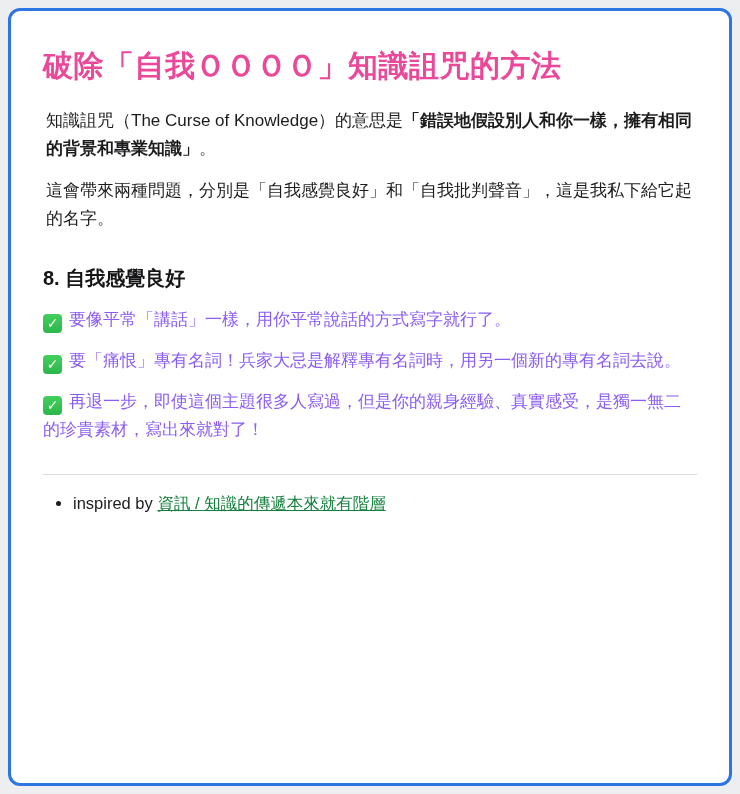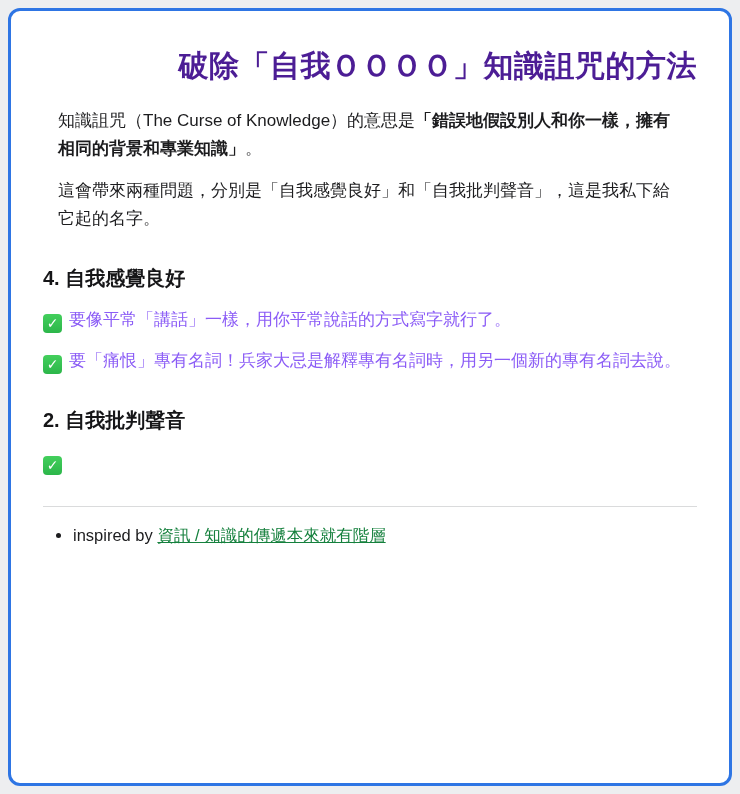--- a/index.html
+++ b/index.html
@@ -21,26 +21,25 @@
     border-radius: 12px;
     min-height: 778px;
     padding: 30px 32px 42px 32px;
     color: #1c1c1e;
   }
   h1.title {
     margin: 6px 0 22px 0;
     font-size: 30px;
     line-height: 1.25;
     font-weight: 700;
-    color: #4c1d95;
+    color: #ec4899;
     letter-spacing: 0.5px;
-    text-align: right;
   }
   p.body {
-    margin: 14px 15px;
+    margin: 14px 3px;
     font-size: 17px;
     line-height: 1.65;
     color: #1c1c1e;
   }
   h2.section-heading {
     margin: 32px 0 14px 0;
     font-size: 20px;
     font-weight: 700;
     color: #161618;
   }
@@ -91,33 +90,32 @@
 
 <div class="page">
   <article class="card">
 
     <h1 class="title">破除「自我ＯＯＯＯ」知識詛咒的方法</h1>
 
     <p class="body"><span>知識詛咒（The Curse of Knowledge）的意思是</span><strong>「錯誤地假設別人和你一樣，擁有相同的背景和專業知識」</strong><span>。</span></p>
 
     <p class="body">這會帶來兩種問題，分別是「自我感覺良好」和「自我批判聲音」，這是我私下給它起的名字。</p>
 
-    <h2 class="section-heading">4. 自我感覺良好</h2>
+    <h2 class="section-heading">8. 自我感覺良好</h2>
 
 
     <p class="check-item"><span class="check-icon"></span><span>要像平常「講話」一樣，用你平常說話的方式寫字就行了。</span></p>
 
     <p class="check-item"><span class="check-icon"></span><span>要「痛恨」專有名詞！兵家大忌是解釋專有名詞時，用另一個新的專有名詞去說。</span></p>
 
 
-    <h2 class="section-heading">2. 自我批判聲音</h2>
 
 
 
-    <p class="check-item"><span class="check-icon"></span></p>
+    <p class="check-item"><span class="check-icon"></span><span>再退一步，即使這個主題很多人寫過，但是你的親身經驗、真實感受，是獨一無二的珍貴素材，寫出來就對了！</span></p>
 
     <hr class="divider">
 
     <ul class="footer-links">
       <li><span>inspired by </span><a href="#">資訊 / 知識的傳遞本來就有階層</a></li>
 
     </ul>
 
   </article>
 </div>

